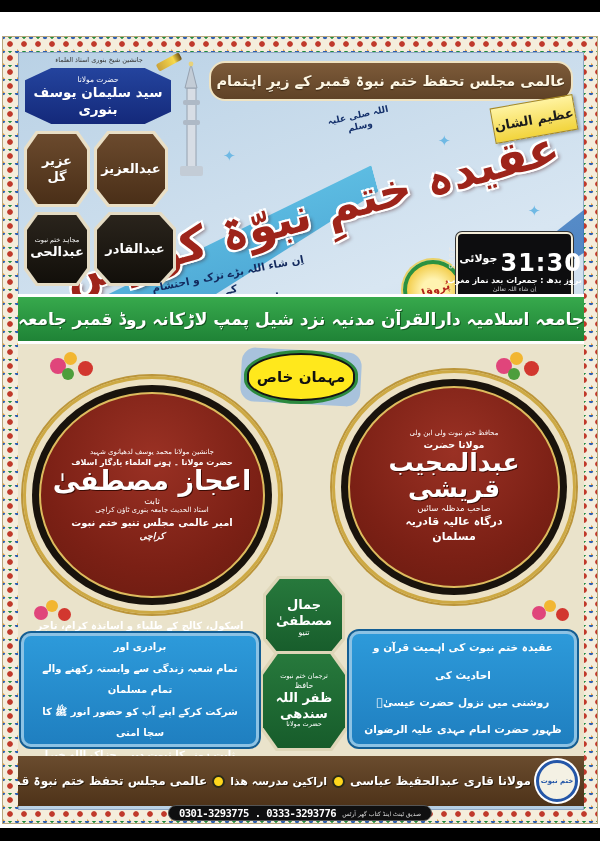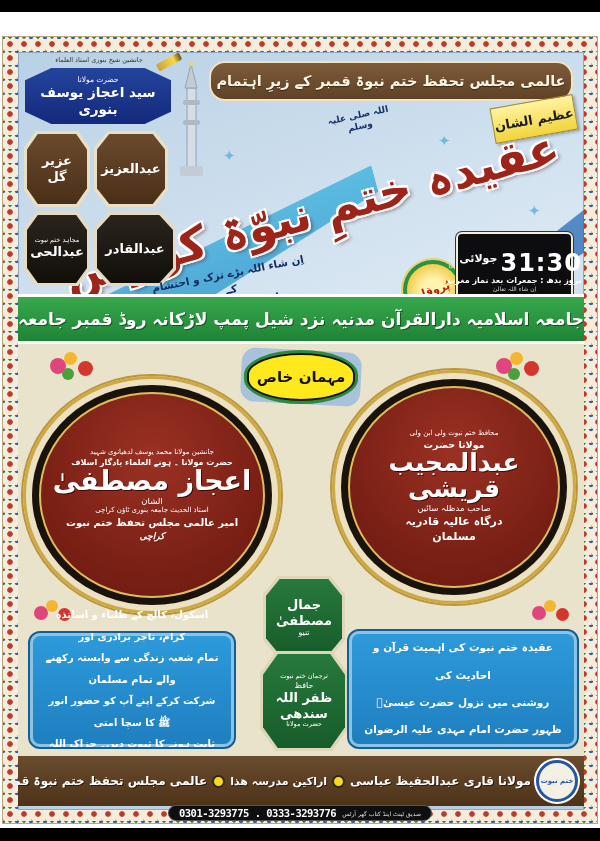--- a/index.html
+++ b/index.html
@@ -149,21 +149,21 @@
         <polygon points="23,6 29,30 17,30" fill="#c3ccd6" stroke="#96a2b0" stroke-width="1"></polygon>
         <circle cx="23" cy="6" r="2.4" fill="#e8d27a"></circle>
         <rect x="12" y="108" width="23" height="10" rx="2" fill="#c3ccd6"></rect>
       </svg>
 
       <div class="abs patron-cap rtl">جانشین شیخ بنوری استاذ العلماء</div>
       <div class="abs pencil"></div>
       <div class="abs patron oct oct-outer">
         <div class="oct-inner oct rtl">
           <span class="patron-pre">حضرت مولانا</span>
-          <span class="patron-name">سید اعجاز یوسف بنوری</span>
+          <span class="patron-name">سید سلیمان یوسف بنوری</span>
         </div>
       </div>
 
       <div class="abs org-banner rtl">عالمی مجلس تحفظ ختم نبوۃ قمبر کے زیرِ اہتمام</div>
 
       <div class="abs ribbon rtl">عظیم الشان</div>
 
       <div class="abs honorific rtl">اللہ صلی علیہ وسلم</div>
       <div class="abs title rtl">عقیدہ ختمِ نبوّۃ کورس</div>
 
@@ -253,43 +253,43 @@
         </div>
       </div>
 
       <div class="abs med" style="left:5px;top:324px;width:258px;height:238px;">
         <div class="ring1"></div>
           <div class="ring2"></div>
         <div class="core rtl">
           <div class="m-top">جانشین مولانا محمد یوسف لدھیانوی شہید</div>
           <div class="m-pre" style="font-size:8px;">حضرت مولانا ۔ ہونے العلماء یادگار اسلاف</div>
           <div class="m-name" style="font-size:27px;">اعجاز مصطفیٰ</div>
-          <div class="m-suf">الشان</div>
+          <div class="m-suf">ثابت</div>
           <div class="m-mid">استاذ الحدیث جامعہ بنوری ٹاؤن کراچی</div>
-          <div class="m-org" style="font-size:10px;">امیر عالمی مجلس تحفظ ختم نبوت</div>
+          <div class="m-org" style="font-size:10px;">امیر عالمی مجلس تنیو ختم نبوت</div>
           <div class="m-org" style="font-size:9px;margin-top:0;font-style:italic;">کراچی</div>
         </div>
       </div>
 
       <div class="abs oct gmed-outer" style="left:245px;top:524px;width:82px;height:82px;">
         <div class="gmed-inner oct rtl">
           <span class="g-name">جمال مصطفیٰ</span>
           <span class="g-suf">تنیو</span>
         </div>
       </div>
       <div class="abs oct gmed-outer" style="left:242px;top:599px;width:88px;height:100px;">
         <div class="gmed-inner oct rtl">
           <span class="g-top">ترجمان ختم نبوت</span>
           <span class="g-suf">حافظ</span>
           <span class="g-name">ظفر اللہ سندھی</span>
           <span class="g-top">حضرت مولانا</span>
         </div>
       </div>
 
-      <div class="abs msg rtl" style="left:12px;top:581px;width:204px;height:114px;font-size:10px;line-height:2.15;text-align:center;">
+      <div class="abs msg rtl" style="left:3px;top:581px;width:238px;height:114px;font-size:10px;line-height:2.15;text-align:center;">
         <div>اسکول، کالج کے طلباء و اساتذہ کرام، تاجر برادری اور</div>
         <div>تمام شعبہ زندگی سے وابستہ رکھنے والے تمام مسلمان</div>
         <div>شرکت کرکے اپنے آپ کو حضور انور ﷺ کا سچا امتی</div>
         <div>ثابت ہونے کا ثبوت دیں۔ جزاک اللہ خیرا</div>
       </div>
       <div class="abs msg rtl" style="left:331px;top:579px;width:228px;height:116px;font-size:10.5px;line-height:2.6;">
         <div>عقیدہ ختم نبوت کی اہمیت قرآن و احادیث کی</div>
         <div>روشنی میں نزول حضرت عیسیٰؑ</div>
         <div>ظہور حضرت امام مہدی علیہ الرضوان</div>
       </div>

